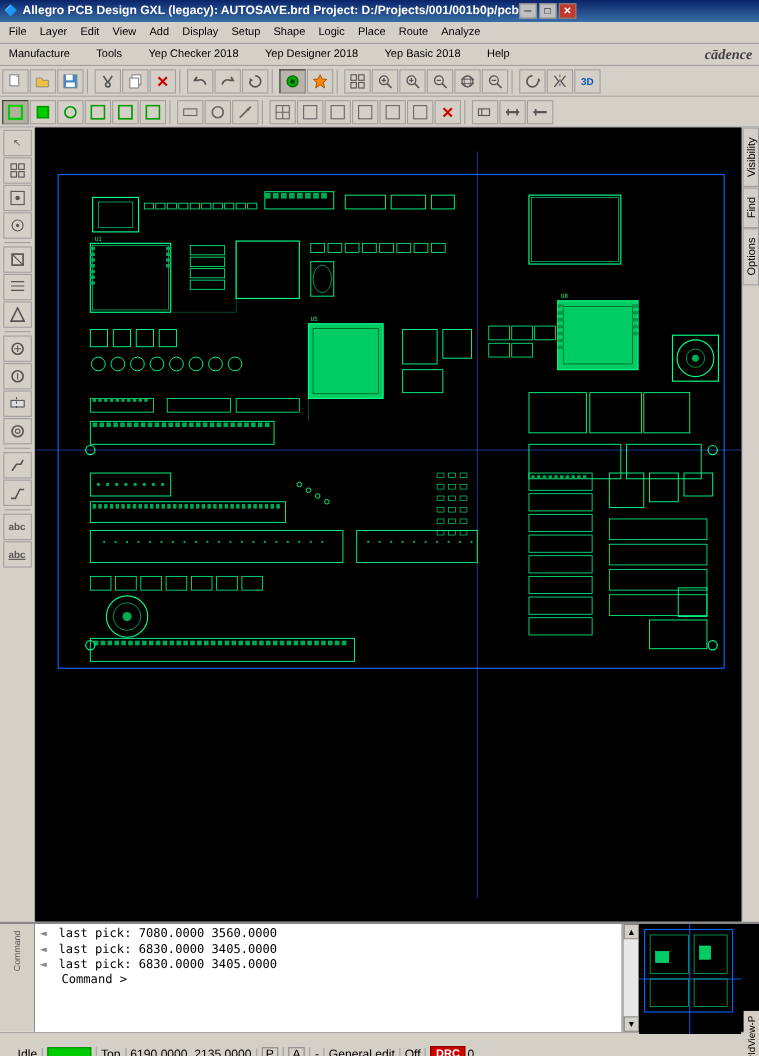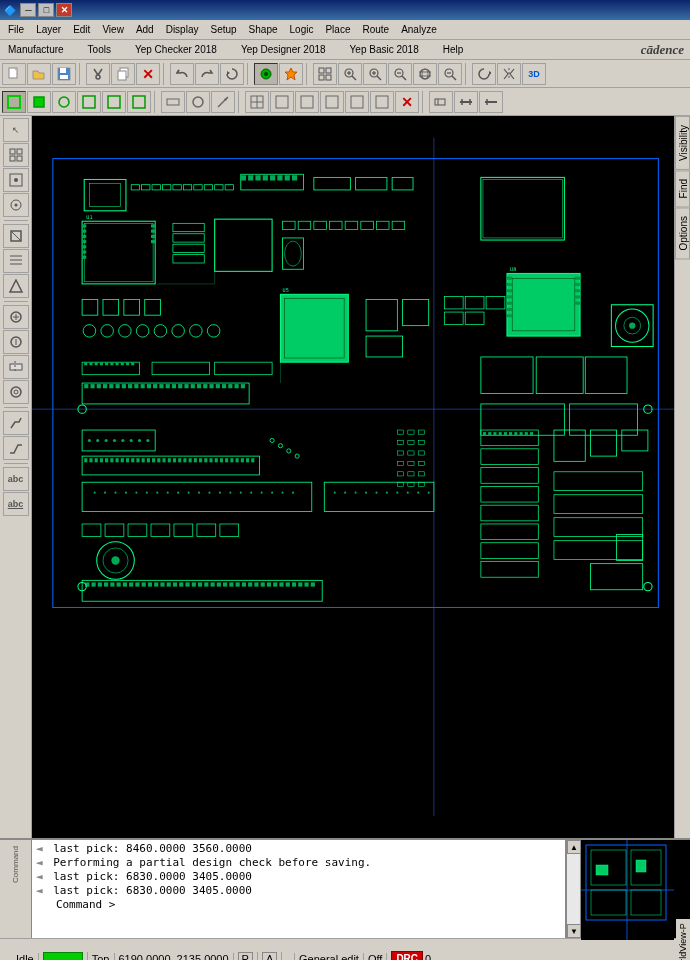--- a/index.html
+++ b/index.html
@@ -214,20 +214,21 @@
       font-weight: bold;
       border: 1px solid #880000;
       cursor: pointer;
     }
   </style>
 </head>
 <body>
 
 <div id="title-bar">
   <span id="title-icon" style="margin-right:4px; font-size:10px;">🔷</span>
+  <span id="title-text">Allegro PCB Design GXL (legacy): AUTOSAVE.brd  Project: D:/Projects/001/001b0p/pcb</span>
   <div id="title-bar-buttons">
     <div class="title-btn">─</div>
     <div class="title-btn">□</div>
     <div class="title-btn close">✕</div>
   </div>
 </div>
 
 <div id="menu-bar">
   <div class="menu-item">File</div>
   <div class="menu-item">Layer</div>
@@ -956,25 +957,21 @@
 
 </div>
 
 <div id="command-area">
   <div style="width:32px; background:#d4d0c8; border-right:1px solid #888; display:flex; flex-direction:column; align-items:center; padding-top:2px;">
     <div style="font-size:8px; writing-mode:vertical-rl; transform:rotate(180deg); color:#555; margin-top:4px;">Command</div>
   </div>
   <div id="command-log">
     <div class="log-line">
       <span class="log-arrow">◄</span>
-      <span>last pick:  8460.0000 3560.0000</span>
-    </div>
-    <div class="log-line">
-      <span class="log-arrow">◄</span>
-      <span>Performing a partial design check before saving.</span>
+      <span>last pick:  7080.0000 3560.0000</span>
     </div>
     <div class="log-line">
       <span class="log-arrow">◄</span>
       <span>last pick:  6830.0000 3405.0000</span>
     </div>
     <div class="log-line">
       <span class="log-arrow">◄</span>
       <span>last pick:  6830.0000 3405.0000</span>
     </div>
     <div class="log-line">

